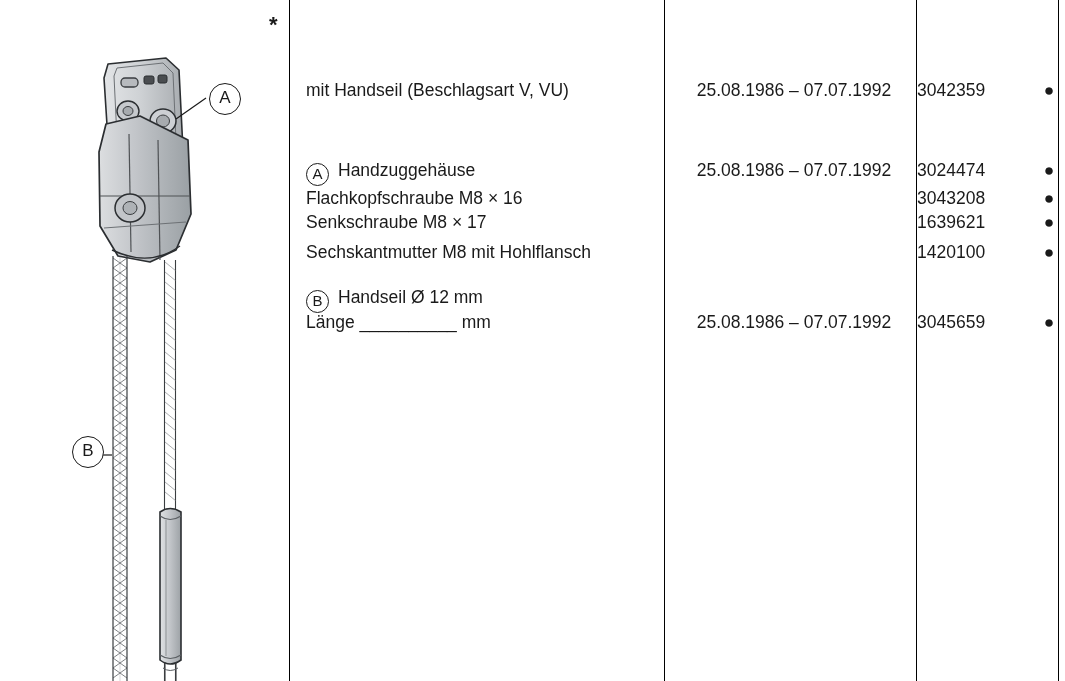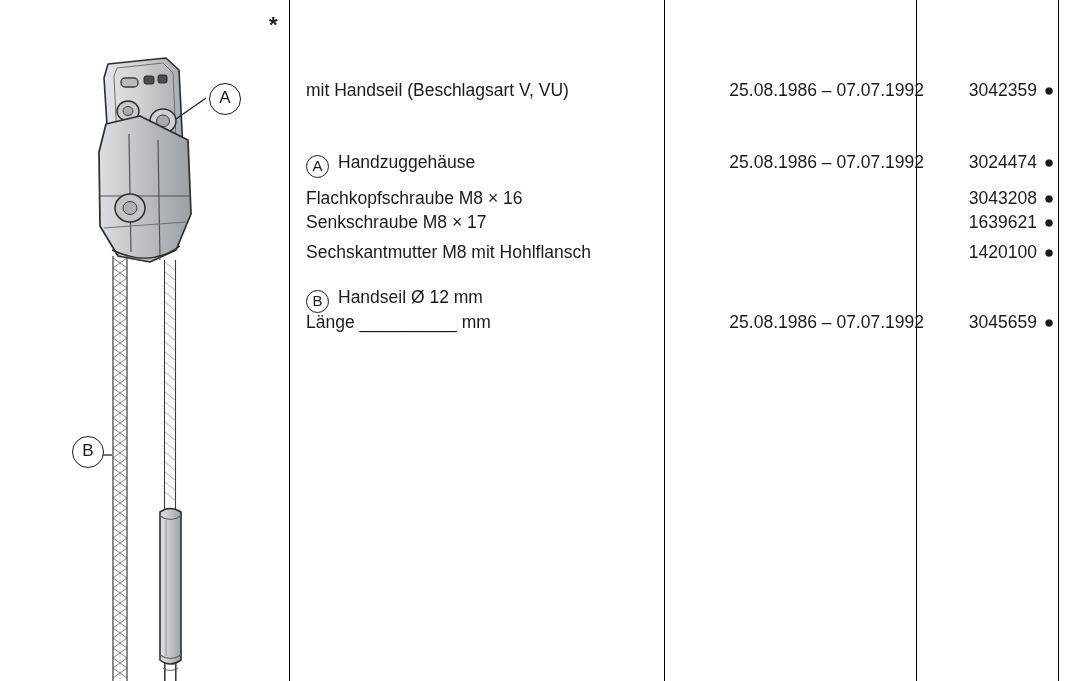--- a/index.html
+++ b/index.html
@@ -72,31 +72,30 @@
     font-size: 17.5px;
     line-height: 28px;
     white-space: nowrap;
   }
   .cell-desc.bold { font-weight: 700; font-size: 18px; }
   .cell-date {
     position: absolute;
     left: 375px;
     top: 0;
     width: 260px;
-    text-align: right;
+    text-align: center;
     font-size: 17.5px;
     line-height: 28px;
     white-space: nowrap;
   }
   .cell-num {
     position: absolute;
     left: 628px;
     top: 0;
     width: 120px;
-    text-align: right;
     font-size: 17.5px;
     line-height: 28px;
     white-space: nowrap;
   }
   .cell-dot {
     position: absolute;
     left: 752px;
     top: 0;
     width: 16px;
     text-align: center;
@@ -255,21 +254,21 @@
     <div class="asterisk">*</div>
 
 
     <div class="row" style="top:76px;">
       <div class="cell-desc">mit Handseil (Beschlagsart V, VU)</div>
       <div class="cell-date">25.08.1986 – 07.07.1992</div>
       <div class="cell-num">3042359</div>
       <div class="cell-dot">●</div>
     </div>
 
-    <div class="row" style="top:148px;">
+    <div class="row" style="top:156px;">
       <div class="cell-desc">
         <span class="ref-circle">A</span><span>Handzuggehäuse</span>
       </div>
       <div class="cell-date">25.08.1986 – 07.07.1992</div>
       <div class="cell-num">3024474</div>
       <div class="cell-dot">●</div>
     </div>
 
     <div class="row" style="top:184px;">
       <div class="cell-desc">Flachkopfschraube M8 × 16</div>

